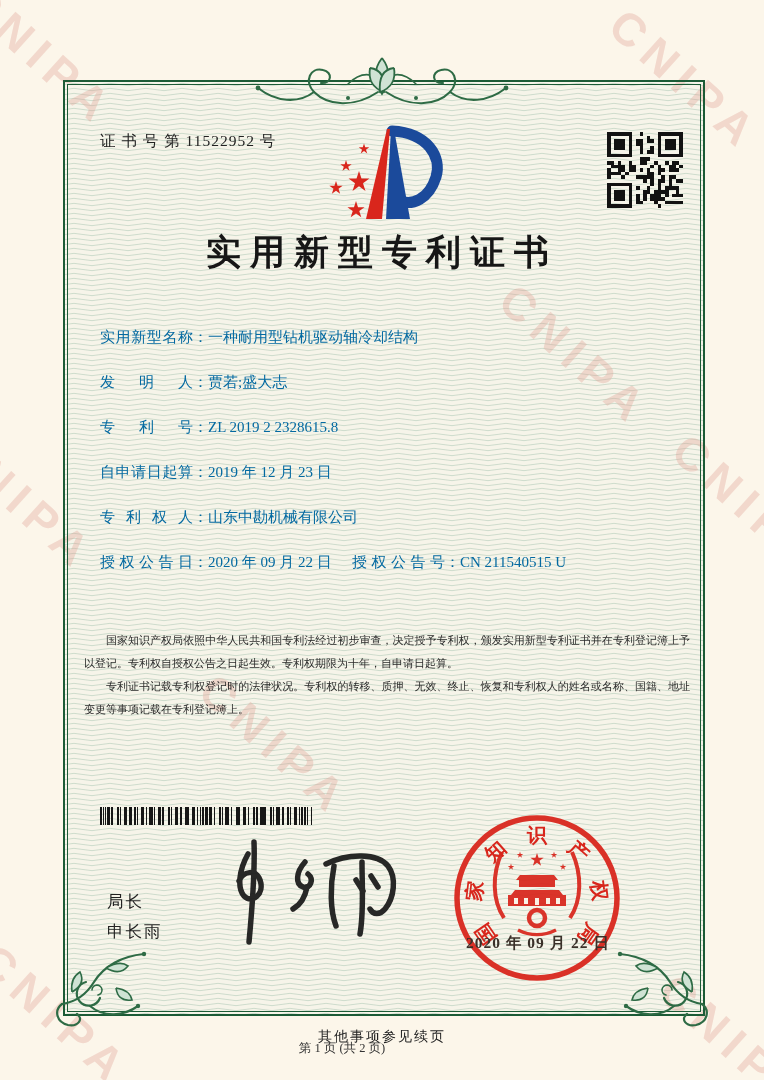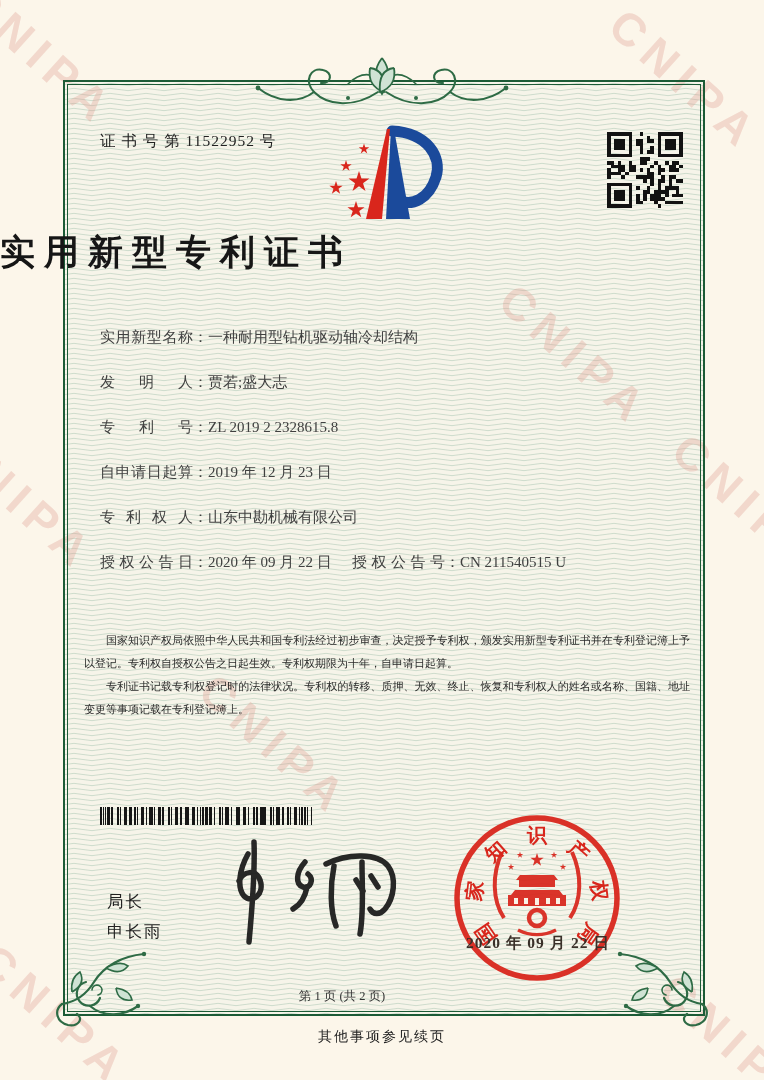--- a/index.html
+++ b/index.html
@@ -13,23 +13,23 @@
       transform:translate(-50%,-50%) rotate(42deg);white-space:nowrap;}
   .frame-outer{position:absolute;left:63px;top:80px;width:638px;height:932px;
                border:2.5px solid #1c5b36;z-index:2;pointer-events:none;}
   .frame-inner{position:absolute;inset:2px;border:1px solid #1c5b36;}
   .content{position:absolute;inset:0;z-index:3;}
   .orn{position:absolute;z-index:4;pointer-events:none;}
   
   .certno{position:absolute;left:100px;top:131px;font-size:15.5px;letter-spacing:1px;color:#222;}
   .logo{position:absolute;left:328px;top:125px;width:124px;height:100px;}
   .qr{position:absolute;left:607px;top:132px;width:76px;height:76px;}
-  .title{position:absolute;left:0;top:229px;width:100%;text-align:left;
+  .title{position:absolute;left:0;top:229px;width:100%;text-align:center;
          font-size:35px;font-weight:700;letter-spacing:9px;color:#161616;}
-  .fields{position:absolute;left:100px;top:328px;width:580px;font-size:15px;color:#404040;}
+  .fields{position:absolute;left:100px;top:328px;width:580px;font-size:15px;color:#0369a1;}
   .frow{height:22px;margin-bottom:23px;position:relative;white-space:nowrap;}
   .lab{display:inline-block;width:93px;text-align:justify;text-align-last:justify;vertical-align:top;}
   .colon{display:inline-block;}
   .val{white-space:pre-wrap;}
   .grant-no{position:absolute;left:252px;top:0;}
   .paras{position:absolute;left:84px;top:629px;width:606px;font-size:11px;line-height:23px;
          color:#2a2a2a;text-align:justify;}
   .paras p{margin:0;text-indent:2em;}
   .barcode{position:absolute;left:100px;top:807px;width:212px;height:18px;
     background:
@@ -38,21 +38,21 @@
   .officer{position:absolute;left:107px;top:866px;font-family:"Liberation Sans","DejaVu Sans",sans-serif;
            font-size:16.5px;font-weight:500;line-height:30px;letter-spacing:2px;color:#222;margin-top:20px;}
   .sig{position:absolute;left:210px;top:836px;width:200px;height:112px;}
   .seal{position:absolute;left:447px;top:808px;width:180px;height:180px;}
   .seal svg{position:absolute;left:0;top:0;}
   .ringchar{position:absolute;left:90px;top:90px;width:22px;height:22px;margin-left:-11px;margin-top:-11px;
             font-size:20px;font-weight:700;color:#d8261c;text-align:center;line-height:22px;
             font-family:"Liberation Serif","DejaVu Serif",serif;}
   .sealdate{position:absolute;left:452px;top:933px;width:172px;text-align:center;
             font-size:15.5px;font-weight:600;letter-spacing:1px;color:#3a3029;z-index:4;}
-  .pagenum{position:absolute;left:0;top:988px;width:684px;text-align:center;font-size:12.5px;color:#333;}
+  .pagenum{position:absolute;left:0;top:1040px;width:684px;text-align:center;font-size:12.5px;color:#333;}
   .footer{position:absolute;left:0;top:1028px;width:764px;text-align:center;font-size:14px;color:#222;
           letter-spacing:2px;}
 </style>
 </head>
 <body>
 
 <div class="page">
 
   <svg class="wave-layer" width="638" height="932">
     <defs>

